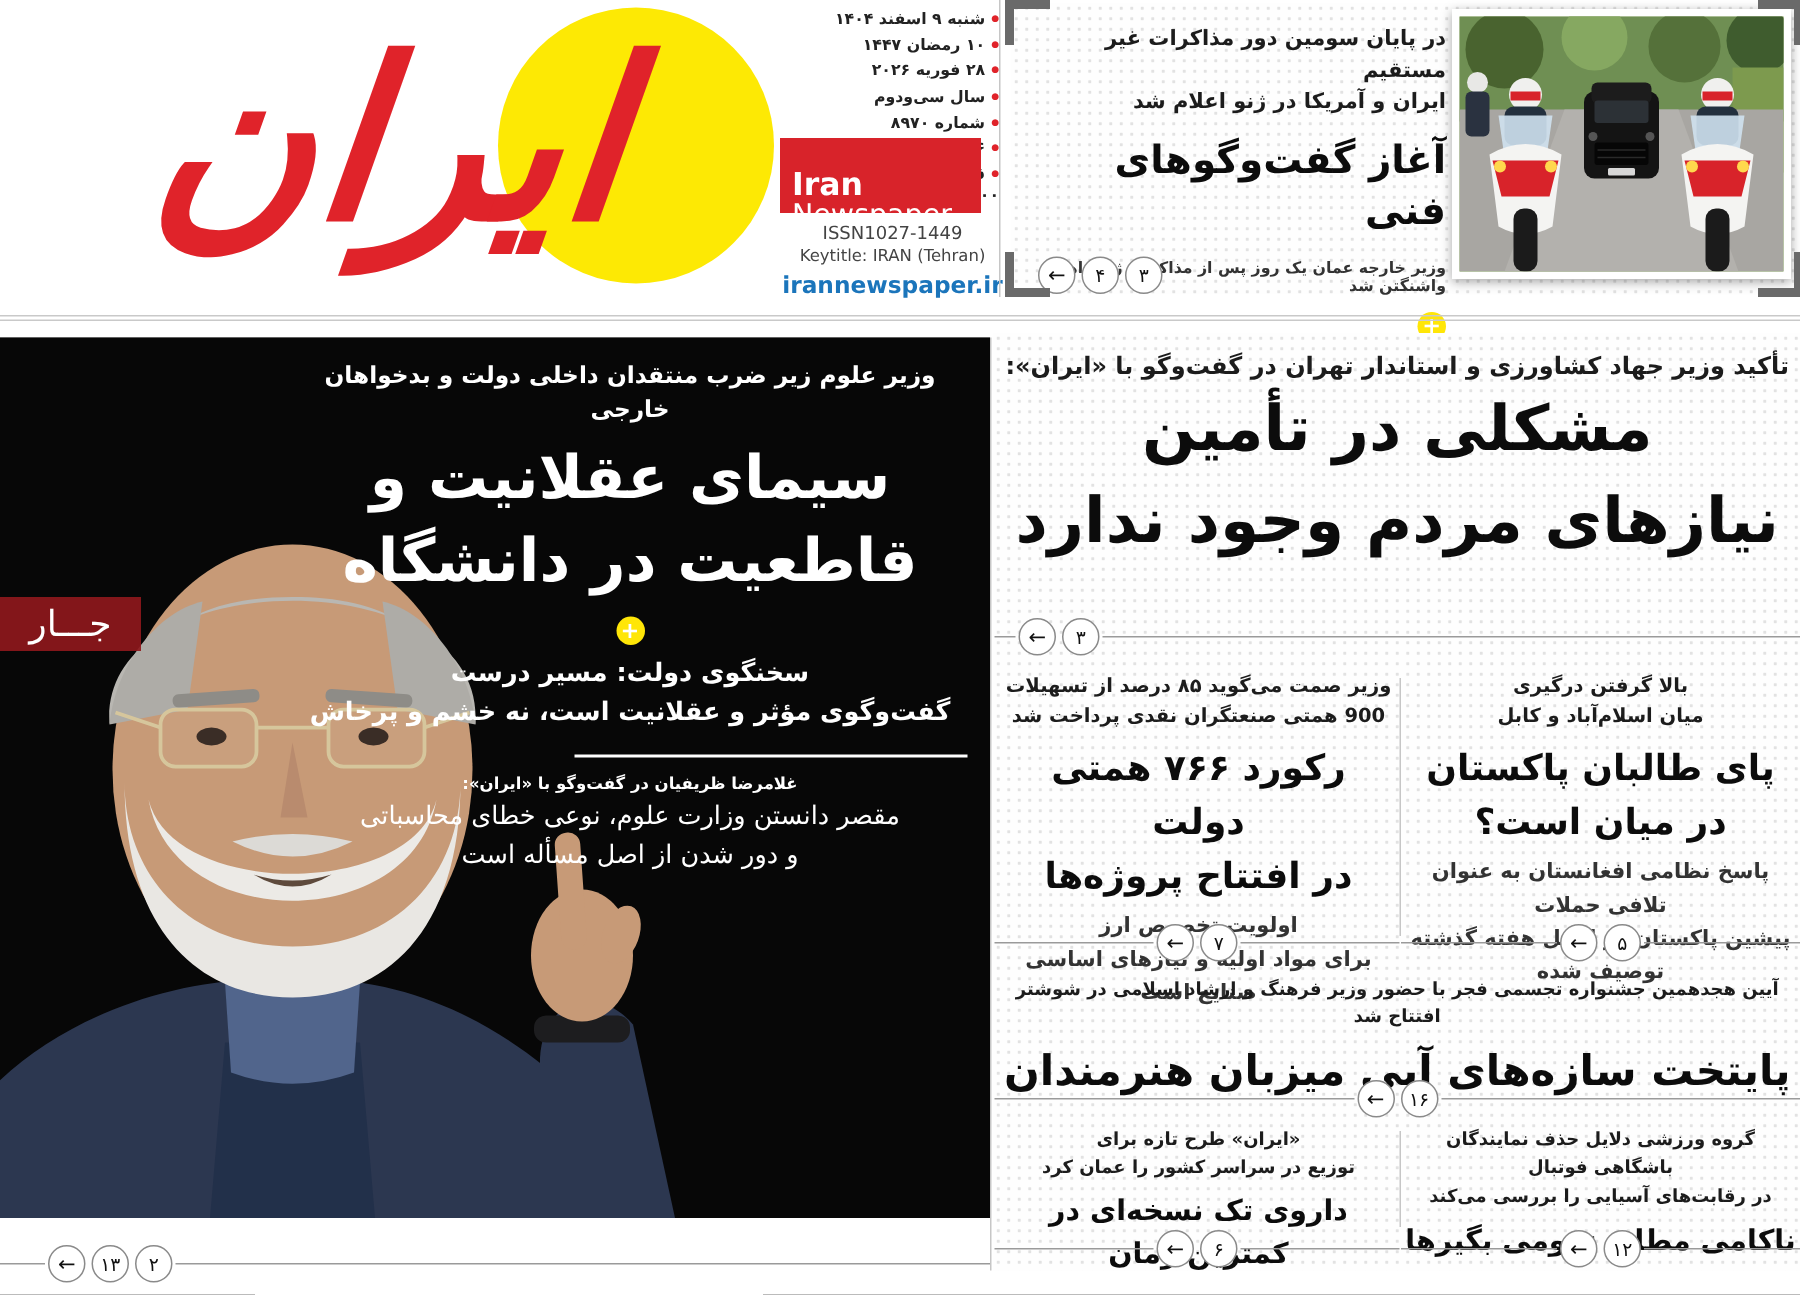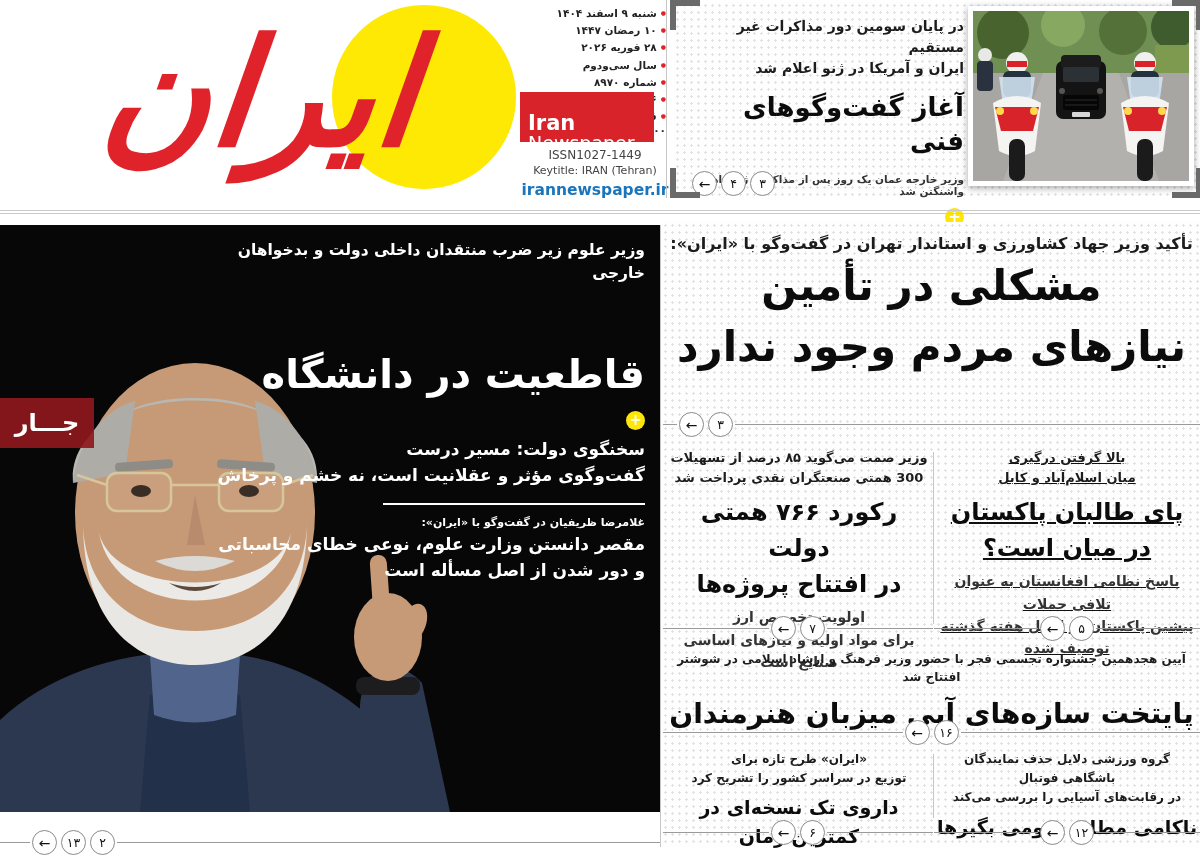--- a/index.html
+++ b/index.html
@@ -49,41 +49,41 @@
   .pgrow{position:absolute;display:flex;align-items:center;}
   .pgrow .ln{height:1px;background:#9a9a9a;flex:1;}
   .pgrow .stub{height:1px;background:#9a9a9a;}
   .pg{width:25px;height:25px;border:1px solid #8a8a8a;border-radius:50%;background:#fff;display:flex;
       align-items:center;justify-content:center;font-size:12.5px;color:#111;margin:0 2px;flex:0 0 auto;box-sizing:border-box;}
   .pg.arrow{font-size:14px;}
 
   
   #lead-block{position:absolute;left:0;top:225px;width:660px;height:587px;background:#050505;}
   #lead-block svg{position:absolute;left:0;top:0;}
-  #lead-text{position:absolute;left:195px;top:14px;width:450px;text-align:right;color:#fff;z-index:3;}
+  #lead-text{position:absolute;left:195px;top:14px;width:450px;text-align:center;color:#fff;z-index:3;}
   #lead-text .kick{font-size:15.5px;font-weight:bold;line-height:1.5;}
   #lead-text .head{font-size:40px;font-weight:800;line-height:1.38;margin-top:6px;}
   #lead-text .sub{font-size:17px;font-weight:bold;line-height:1.55;}
   #lead-text .hrw{width:262px;height:2px;background:#fff;margin:14px 0 10px auto;}
   #lead-text .qkick{font-size:11px;font-weight:600;line-height:1.5;}
-  #lead-text .quote{font-size:17px;font-weight:bold;line-height:1.55;}
-  #jar-tab{position:absolute;left:0;top:173px;width:94px;height:50px;background:rgba(142,24,28,.92);z-index:4;
-           display:flex;align-items:center;justify-content:center;color:#fff;font-size:24px;font-weight:bold;}
+  #lead-text .quote{font-size:17px;font-weight:normal;line-height:1.55;}
+  #jar-tab{position:absolute;left:0;top:173px;width:94px;height:36px;background:rgba(142,24,28,.92);z-index:4;
+           display:flex;align-items:center;justify-content:center;color:#fff;font-size:24px;font-weight:normal;}
 
   
   #right-half{position:absolute;left:662px;top:222px;width:646px;height:625px;}
   .story{position:absolute;text-align:center;}
   .story .kick{font-weight:bold;color:#1c1c1c;}
   .story .head{font-weight:800;color:#0c0c0c;}
   .story .sub{color:#333;font-weight:600;}
   #story-main{left:1px;top:10px;width:537px;}
   #story-main .kick{font-size:16px;line-height:1.5;}
   #story-main .head{font-size:42px;line-height:1.45;}
   #story-econ{left:5px;top:226px;width:264px;}
-  #story-region{left:274px;top:226px;width:262px;text-decoration:underline;}
+  #story-region{left:274px;top:226px;width:262px;}
   .mid .kick{font-size:13px;line-height:1.55;}
   .mid .head{font-size:24px;line-height:1.5;margin-top:6px;}
   .mid .sub{font-size:14px;line-height:1.6;margin-top:4px;}
   #story-culture{left:1px;top:428px;width:537px;}
   #story-culture .kick{font-size:12px;line-height:1.5;}
   #story-culture .head{font-size:28px;line-height:1.4;margin-top:8px;}
   #story-health{left:5px;top:528px;width:264px;}
   #story-sport{left:274px;top:528px;width:262px;}
   .bot .kick{font-size:12px;line-height:1.6;}
   .bot .head{font-size:19px;line-height:1.5;margin-top:5px;}
@@ -245,21 +245,21 @@
         <rect x="372" y="330" width="17" height="78" rx="8" transform="rotate(-4 380 369)"></rect>
         <ellipse cx="414" cy="398" rx="12" ry="20" transform="rotate(20 414 398)"></ellipse>
       </g>
     </svg>
 
     <div id="jar-tab">جـــار</div>
 
     <div id="lead-text" class="rtl">
       <div class="kick">وزیر علوم زیر ضرب منتقدان داخلی دولت و بدخواهان خارجی</div>
       <div class="head">
-        <br>
+        <span>سیمای عقلانیت و</span><br>
         <span>قاطعیت در دانشگاه</span>
       </div>
       <div style="margin-top:8px;"><span class="plus">+</span></div>
       <div class="sub" style="margin-top:6px;">
         <span>سخنگوی دولت: مسیر درست</span><br>
         <span>گفت‌وگوی مؤثر و عقلانیت است، نه خشم و پرخاش</span>
       </div>
       <div class="hrw"></div>
       <div class="qkick">غلامرضا ظریفیان در گفت‌وگو با «ایران»:</div>
       <div class="quote">
@@ -285,21 +285,21 @@
       <div class="kick">تأکید وزیر جهاد کشاورزی و استاندار تهران در گفت‌وگو با «ایران»:</div>
       <div class="head">
         <span>مشکلی در تأمین</span><br>
         <span>نیازهای مردم وجود ندارد</span>
       </div>
     </div>
 
     <div id="story-econ" class="story mid rtl">
       <div class="kick">
         <span>وزیر صمت می‌گوید ۸۵ درصد از تسهیلات</span><br>
-        <span>300 همتی صنعتگران نقدی پرداخت شد</span>
+        <span>900 همتی صنعتگران نقدی پرداخت شد</span>
       </div>
       <div class="head">
         <span>رکورد ۷۶۶ همتی دولت</span><br>
         <span>در افتتاح پروژه‌ها</span>
       </div>
       <div class="sub">
         <span>اولویت تخصیص ارز</span><br>
         <span>برای مواد اولیه و نیازهای اساسی صنایع است</span>
       </div>
     </div>
@@ -322,21 +322,21 @@
     <div class="vline" style="left:271px;top:230px;height:172px;"></div>
 
     <div id="story-culture" class="story rtl">
       <div class="kick">آیین هجدهمین جشنواره تجسمی فجر با حضور وزیر فرهنگ و ارشاد اسلامی در شوشتر افتتاح شد</div>
       <div class="head">پایتخت سازه‌های آبی میزبان هنرمندان</div>
     </div>
 
     <div id="story-health" class="story bot rtl">
       <div class="kick">
         <span>«ایران» طرح تازه برای</span><br>
-        <span>توزیع در سراسر کشور را تشریح کرد</span>
+        <span>توزیع در سراسر کشور را عمان کرد</span>
       </div>
       <div class="head">داروی تک نسخه‌ای در کمترین زمان</div>
     </div>
 
     <div id="story-sport" class="story bot rtl">
       <div class="kick">
         <span>گروه ورزشی دلایل حذف نمایندگان باشگاهی فوتبال</span><br>
         <span>در رقابت‌های آسیایی را بررسی می‌کند</span>
       </div>
       <div class="head">ناکامی مطلق نجومی بگیرها</div>

